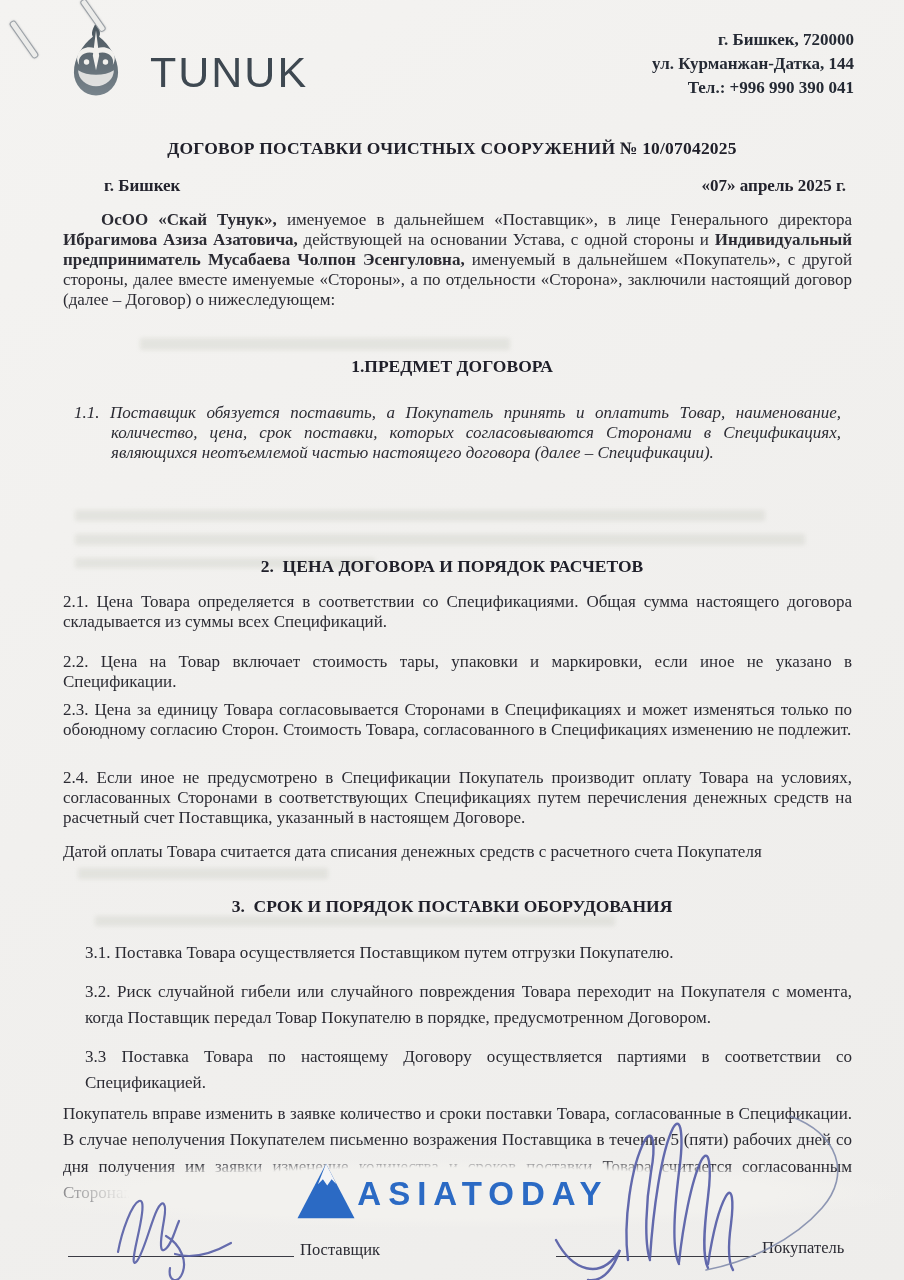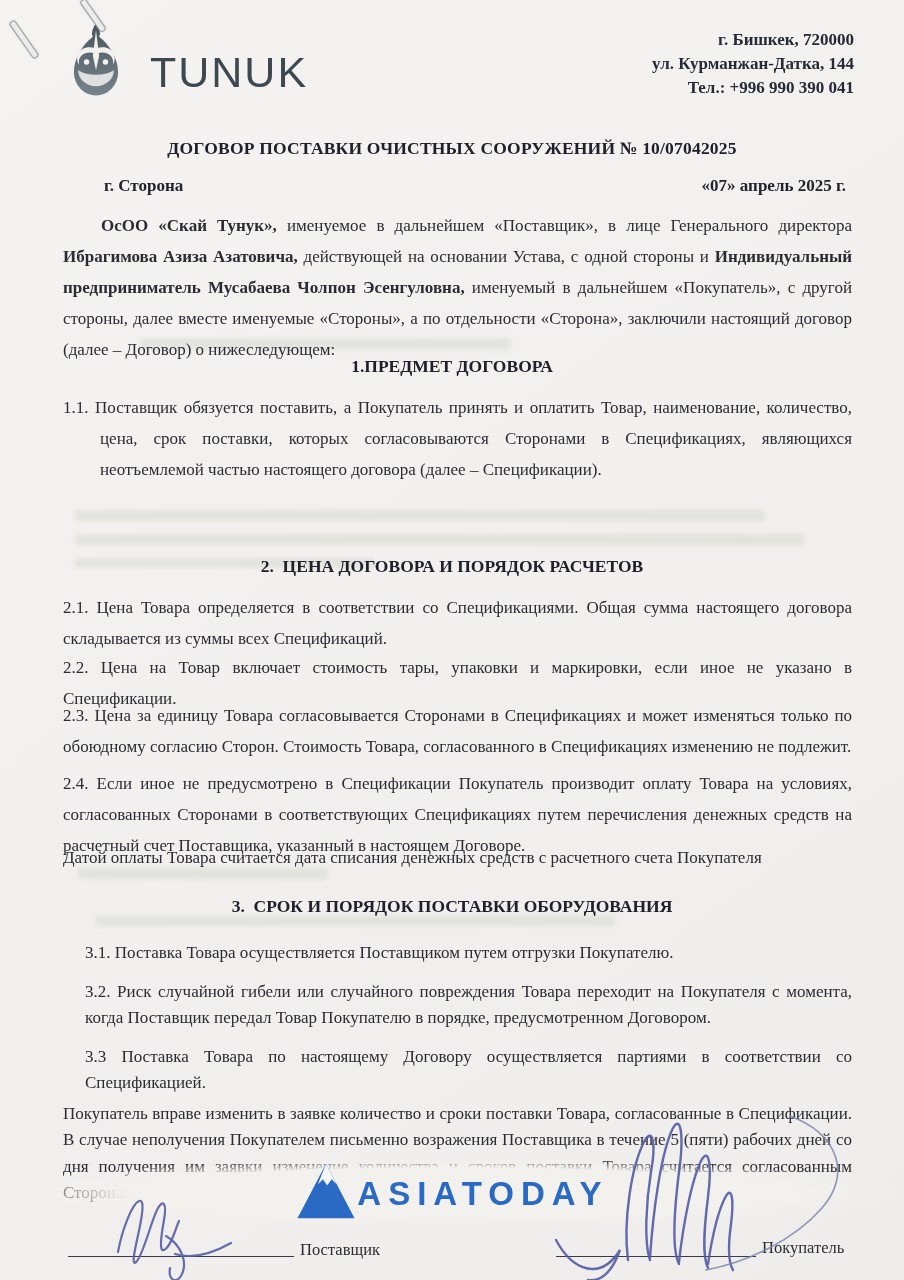--- a/index.html
+++ b/index.html
@@ -11,26 +11,26 @@
   }
   
   .hdr{position:absolute;top:22px;left:64px;right:50px;display:flex;justify-content:space-between;align-items:flex-start;}
   .brand{display:flex;align-items:center;gap:22px;}
   .brand-text{font-family:"Liberation Sans","DejaVu Sans",sans-serif;font-size:43px;letter-spacing:2px;color:#3e4851;font-weight:500;line-height:1;margin-top:14px;}
   .addr{font-weight:bold;text-align:right;font-size:17px;line-height:1.42;color:#252a34;margin-top:6px;}
   
   .doc-title{position:absolute;top:138px;left:0;right:0;text-align:center;font-weight:bold;font-size:17.5px;letter-spacing:.2px;color:#20202a;}
   .meta{position:absolute;top:176px;left:104px;right:58px;display:flex;justify-content:space-between;font-weight:bold;font-size:17px;color:#23232d;}
   
-  .body-txt{position:absolute;left:63px;width:789px;font-size:17px;line-height:31px;text-align:justify;color:#2b2b33;}
+  .body-txt{position:absolute;left:63px;width:789px;font-size:17px;line-height:20px;text-align:justify;color:#2b2b33;}
   .preamble{top:210px;text-indent:38px;}
   .sec-h{position:absolute;left:0;right:0;text-align:center;font-weight:bold;font-size:17.5px;color:#20202a;}
   .s1h{top:356px;}
   .s1items{top:392px;}
-  .hang{padding-left:37px;text-indent:-37px;margin:0;}
+  .hang{padding-left:37px;text-indent:-37px;margin:11px;font-style:italic;}
   .s2h{top:556px;}
   .p21{top:592px;} .p22{top:652px;} .p23{top:700px;} .p24{top:768px;} .pdate{top:842px;}
   .s3h{top:896px;}
   .s3block{top:928px;line-height:26.5px;}
   .s3block p{margin:12px 0 0 22px;text-align:justify;}
   .s3block p.cont{margin:4px 0 0 0;}
   
   .footer-logo{position:absolute;top:1158px;left:0;right:0;display:flex;justify-content:center;align-items:center;z-index:2;}
   .wm-text{font-family:"Liberation Sans","DejaVu Sans",sans-serif;font-weight:bold;font-size:33px;letter-spacing:7px;color:#2b6ac4;line-height:1;}
   .sig-line{position:absolute;border-bottom:1.6px solid #3a3b44;z-index:1;}
@@ -85,21 +85,21 @@
     </div>
     <div class="addr">
       <div>г. Бишкек, 720000</div>
       <div>ул. Курманжан-Датка, 144</div>
       <div>Тел.: +996 990 390 041</div>
     </div>
   </div>
 
   <div class="doc-title">ДОГОВОР ПОСТАВКИ ОЧИСТНЫХ СООРУЖЕНИЙ № 10/07042025</div>
   <div class="meta">
-    <span>г. Сторона</span>
+    <span>г. Бишкек</span>
     <span>«07» апрель 2025 г.</span>
   </div>
 
   <div class="body-txt preamble">
     <span style="font-weight:bold">ОсОО «Скай Тунук», </span><span>именуемое в дальнейшем «Поставщик», в лице Генерального директора </span><span style="font-weight:bold">Ибрагимова Азиза Азатовича, </span><span>действующей на основании Устава, с одной стороны и </span><span style="font-weight:bold">Индивидуальный предприниматель Мусабаева Чолпон Эсенгуловна, </span><span>именуемый в дальнейшем «Покупатель», с другой стороны, далее вместе именуемые «Стороны», а по отдельности «Сторона», заключили настоящий договор (далее – Договор) о нижеследующем:</span>
   </div>
 
   <div class="sec-h s1h">1.ПРЕДМЕТ ДОГОВОРА</div>
   <div class="body-txt s1items">
     <p class="hang">1.1.&nbsp;Поставщик обязуется поставить, а Покупатель принять и оплатить Товар, наименование, количество, цена, срок поставки, которых согласовываются Сторонами в Спецификациях, являющихся неотъемлемой частью настоящего договора (далее – Спецификации).</p>

